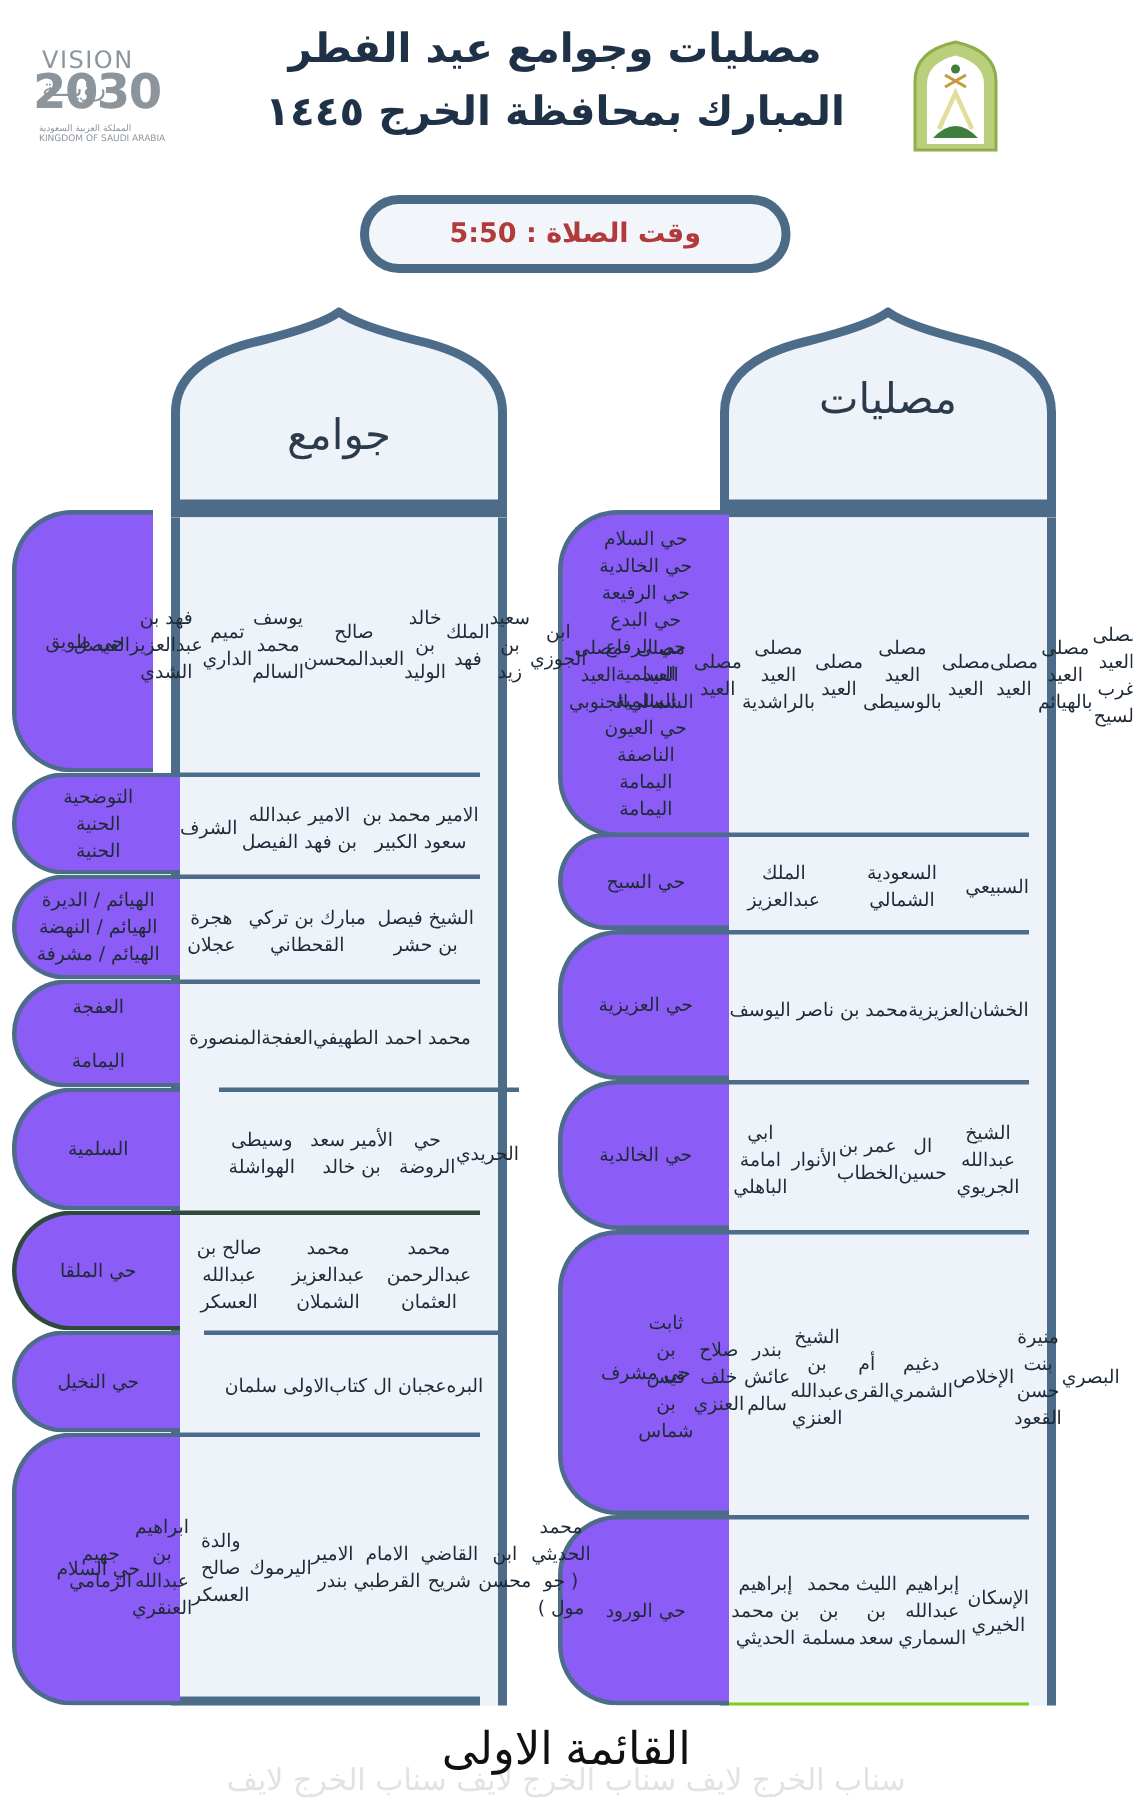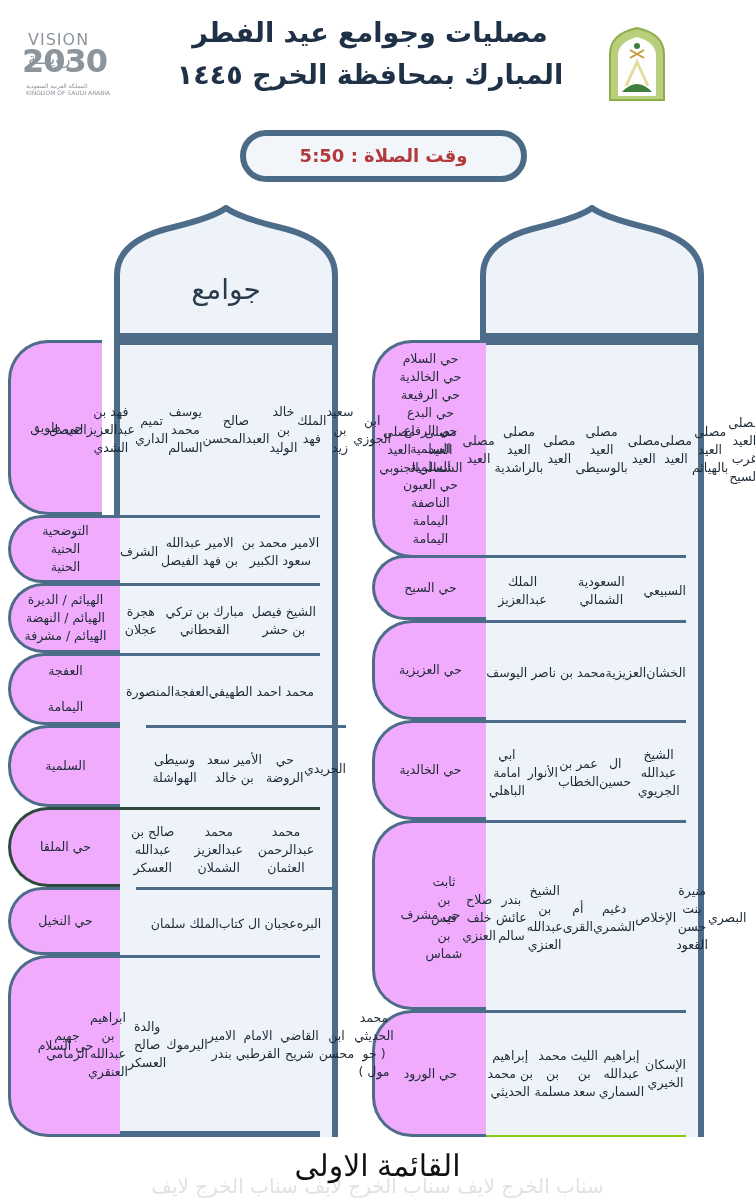--- a/index.html
+++ b/index.html
@@ -8,21 +8,21 @@
   .logo-vision{position:absolute;left:18px;top:30px;width:100px;height:62px;color:#8c949c;}
   .logo-vision .v1{font-size:16px;letter-spacing:1px;position:absolute;left:10px;top:0;}
   .logo-vision .v2{font-size:32px;font-weight:bold;position:absolute;left:4px;top:12px;letter-spacing:-1px;}
   .logo-vision .v3{font-size:6px;position:absolute;left:8px;top:52px;}
   .logo-min{position:absolute;left:606px;top:26px;width:62px;height:76px;}
   .prayer{position:absolute;left:240px;top:130px;width:275px;height:40px;border:6px solid #4b6a86;border-radius:26px;background:#f2f5f9;text-align:center;direction:rtl;line-height:40px;font-size:18px;color:#b23a3a;font-weight:bold;}
   .arch{position:absolute;}
   .arch-title{position:absolute;text-align:center;direction:rtl;color:#2b3b4b;font-size:28px;line-height:40px;}
   .main{position:absolute;background:#eef3fa;border-left:6px solid #4d6c89;border-right:6px solid #4d6c89;}
   .cell{position:absolute;display:flex;flex-direction:row;justify-content:center;align-items:center;direction:rtl;text-align:center;font-size:12.5px;line-height:18px;color:#1e2a36;}
-  .tab{position:absolute;border:3px solid #4d6c89;border-right:none;border-radius:40px 0 0 40px;background:#f0abfc;box-sizing:border-box;display:flex;flex-direction:column;justify-content:center;align-items:center;direction:rtl;font-size:12.5px;line-height:18px;}
+  .tab{position:absolute;border:3px solid #4d6c89;border-right:none;border-radius:40px 0 0 40px;background:#8b5cf6;box-sizing:border-box;display:flex;flex-direction:column;justify-content:center;align-items:center;direction:rtl;font-size:12.5px;line-height:18px;}
   .footer{position:absolute;top:1148px;left:0;width:755px;text-align:center;direction:rtl;font-family:Liberation Sans, sans-serif;font-size:30px;color:#111;}
   .wm{position:absolute;top:1174px;left:0;width:755px;text-align:center;direction:rtl;font-size:20px;color:#e2e2e2;white-space:nowrap;}
 </style>
 </head>
 <body>
 
 <div class="logo-vision">
   <div class="v1">VISION رؤيـــة</div>
   <div class="v2">2030</div>
   <div class="v3">المملكة العربية السعودية KINGDOM OF SAUDI ARABIA</div>
@@ -42,20 +42,21 @@
 
 <div class="prayer">
   <span>وقت الصلاة : 5:50</span>
 </div>
 
 <svg class="arch" style="left:480px;top:205px;" width="224" height="140">
   <path d="M3 140 V70 Q3 35 60 22 Q100 12 112 3 Q124 12 164 22 Q221 35 221 70 V140" fill="#eef3fa" stroke="#4d6c89" stroke-width="6"></path>
   <rect x="0" y="128" width="224" height="12" fill="#4d6c89"></rect>
 </svg>
 <div class="arch-title" style="left:480px;top:246px;width:224px;">
+  <div>مصليات</div>
 </div>
 <div class="main" style="left:480px;top:345px;width:212px;height:792px;"></div>
 
 <div class="tab" style="left:372px;top:340px;width:114px;height:218px;">
   <div>حي السلام</div>
     <div>حي الخالدية</div>
     <div>حي الرفيعة</div>
     <div>حي البدع</div>
     <div>حي الرفاع</div>
     <div>السلمية</div>
@@ -209,21 +210,21 @@
     <div>محمد عبدالعزيز الشملان</div>
     <div>صالح بن عبدالله العسكر</div>
 </div>
 
 <div class="tab" style="left:8px;top:887px;width:112px;height:68px;">
     <div>حي النخيل</div>
   </div>
 <div class="cell" style="left:136px;top:887px;width:200px;height:68px;border-top:3px solid #4d6c89;">
   <div>البره</div>
     <div>عجبان ال كتاب</div>
-    <div>الملك سلمان</div>
+    <div>الاولى سلمان</div>
 </div>
 
 <div class="tab" style="left:8px;top:955px;width:112px;height:182px;">
     <div>حي السلام</div>
   </div>
 <div class="cell" style="left:120px;top:955px;width:200px;height:182px;border-top:3px solid #4d6c89;border-bottom:6px solid #4d6c89;box-sizing:border-box;">
   <div>محمد الحديثي ( جو مول )</div>
     <div>ابن محسن</div>
     <div>القاضي شريح</div>
     <div>الامام القرطبي</div>

